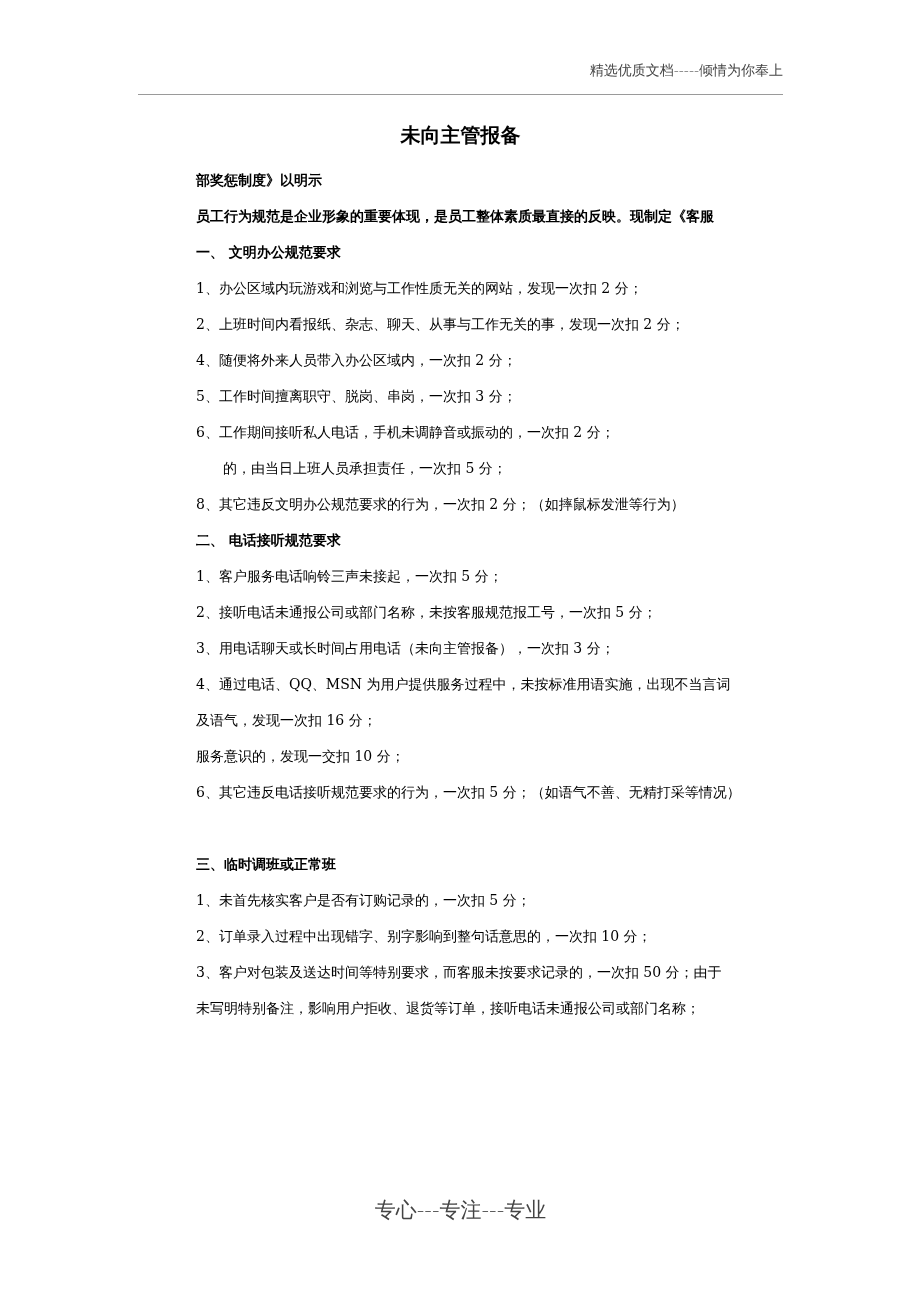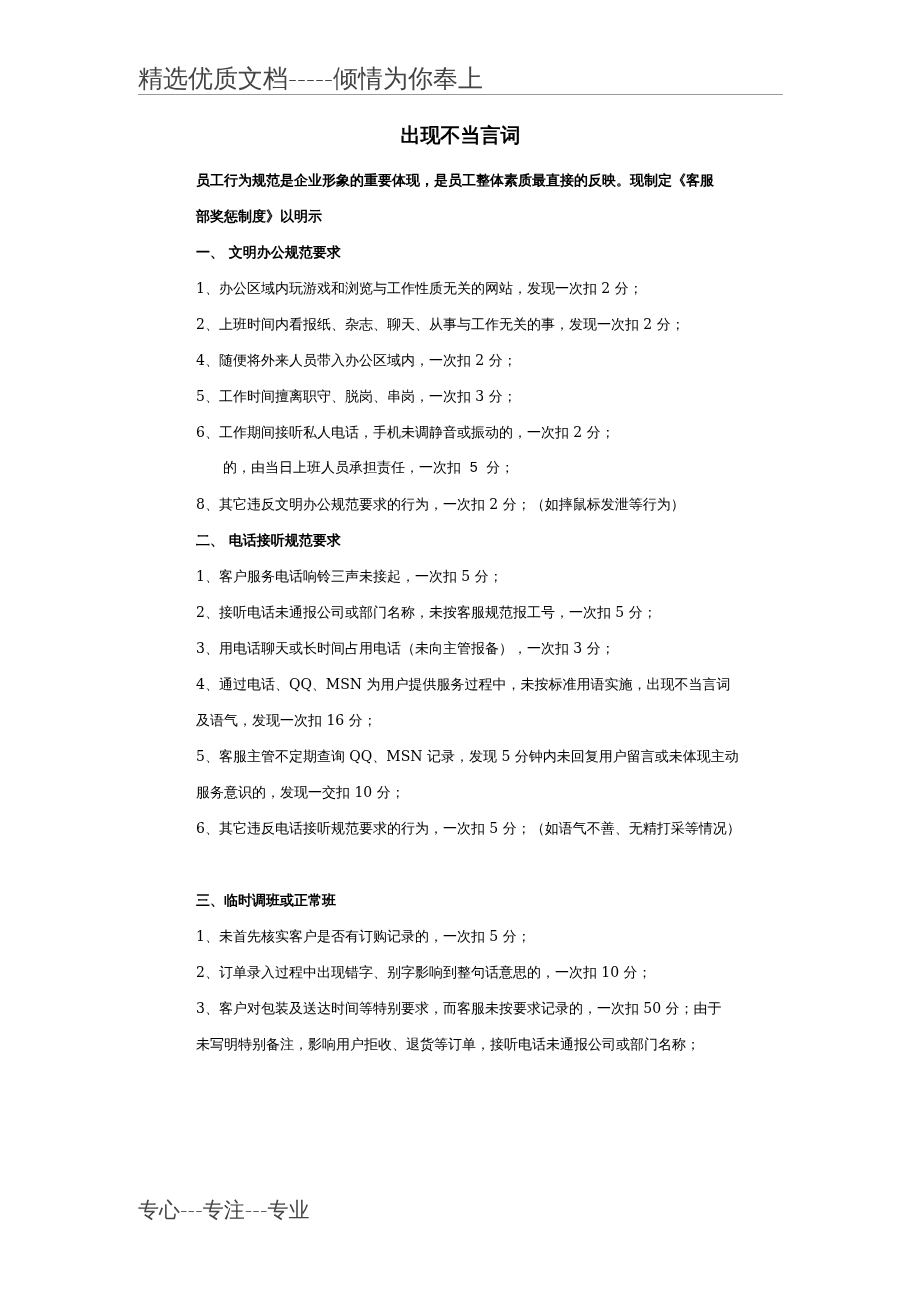--- a/index.html
+++ b/index.html
@@ -1,59 +1,58 @@
 <!DOCTYPE html>
 <html><head>
   <meta charset="utf-8">
   <style>
     html, body { margin: 0; padding: 0; background: #ffffff; }
     body { width: 920px; height: 1302px; position: relative; overflow: hidden;
       font-family: "DejaVu Serif", "Liberation Serif", serif; color: #000; }
-    .header { position: absolute; left: 138px; top: 62px; width: 645px; text-align: left;
-      font-family: "DejaVu Sans", "Liberation Sans", sans-serif; font-size: 25px; color: #444; font-weight: 300; }
+    .header { position: absolute; left: 138px; top: 62px; width: 645px; text-align: right;
+      font-family: "DejaVu Sans", "Liberation Sans", sans-serif; font-size: 14px; color: #444; font-weight: 300; }
     .header-rule { position: absolute; left: 138px; top: 94px; width: 645px; height: 0;
       border-top: 1px solid #9a9a9a; }
     .title { position: absolute; left: 138px; top: 122px; width: 645px; text-align: center;
       font-family: "DejaVu Sans", "Liberation Sans", sans-serif; font-size: 20px; font-weight: bold; }
     .body { position: absolute; left: 196px; top: 162px; width: 600px; }
     .line { font-size: 14px; line-height: 36px; height: 36px; white-space: nowrap; }
     .bold { font-family: "DejaVu Sans", "Liberation Sans", sans-serif; font-weight: bold; font-size: 14px; }
-    .indent { padding-left: 27px; font-family: Liberation Mono, monospace; }
+    .indent { padding-left: 27px; }
     .gap { height: 36px; }
-    .footer { position: absolute; left: 138px; top: 1196px; width: 645px; text-align: left;
+    .footer { position: absolute; left: 138px; top: 1196px; width: 645px; text-align: center;
       font-family: "DejaVu Sans", "Liberation Sans", sans-serif; font-size: 21px; color: #444; font-weight: 300; }
   </style>
 </head>
 <body>
 
 <div class="header">精选优质文档-----倾情为你奉上</div>
 <div class="header-rule"></div>
 
-<div class="title">出现不当言词</div>
+<div class="title">未向主管报备</div>
 
 <div class="body">
+  <div class="line bold">部奖惩制度》以明示</div>
   <div class="line bold">员工行为规范是企业形象的重要体现，是员工整体素质最直接的反映。现制定《客服</div>
-  <div class="line bold">部奖惩制度》以明示</div>
 
   <div class="line bold">一、  文明办公规范要求</div>
   <div class="line">1、办公区域内玩游戏和浏览与工作性质无关的网站，发现一次扣 2 分；</div>
   <div class="line">2、上班时间内看报纸、杂志、聊天、从事与工作无关的事，发现一次扣 2 分；</div>
   <div class="line">4、随便将外来人员带入办公区域内，一次扣 2 分；</div>
   <div class="line">5、工作时间擅离职守、脱岗、串岗，一次扣 3 分；</div>
   <div class="line">6、工作期间接听私人电话，手机未调静音或振动的，一次扣 2 分；</div>
   <div class="line indent">的，由当日上班人员承担责任，一次扣 5 分；</div>
   <div class="line">8、其它违反文明办公规范要求的行为，一次扣 2 分；（如摔鼠标发泄等行为）</div>
 
   <div class="line bold">二、  电话接听规范要求</div>
   <div class="line">1、客户服务电话响铃三声未接起，一次扣 5 分；</div>
   <div class="line">2、接听电话未通报公司或部门名称，未按客服规范报工号，一次扣 5 分；</div>
   <div class="line">3、用电话聊天或长时间占用电话（未向主管报备），一次扣 3 分；</div>
   <div class="line">4、通过电话、QQ、MSN 为用户提供服务过程中，未按标准用语实施，出现不当言词</div>
   <div class="line">及语气，发现一次扣 16 分；</div>
-  <div class="line">5、客服主管不定期查询 QQ、MSN 记录，发现 5 分钟内未回复用户留言或未体现主动</div>
   <div class="line">服务意识的，发现一交扣 10 分；</div>
   <div class="line">6、其它违反电话接听规范要求的行为，一次扣 5 分；（如语气不善、无精打采等情况）</div>
 
   <div class="gap"></div>
 
   <div class="line bold">三、临时调班或正常班</div>
   <div class="line">1、未首先核实客户是否有订购记录的，一次扣 5 分；</div>
   <div class="line">2、订单录入过程中出现错字、别字影响到整句话意思的，一次扣 10 分；</div>
   <div class="line">3、客户对包装及送达时间等特别要求，而客服未按要求记录的，一次扣 50 分；由于</div>
   <div class="line">未写明特别备注，影响用户拒收、退货等订单，接听电话未通报公司或部门名称；</div>

